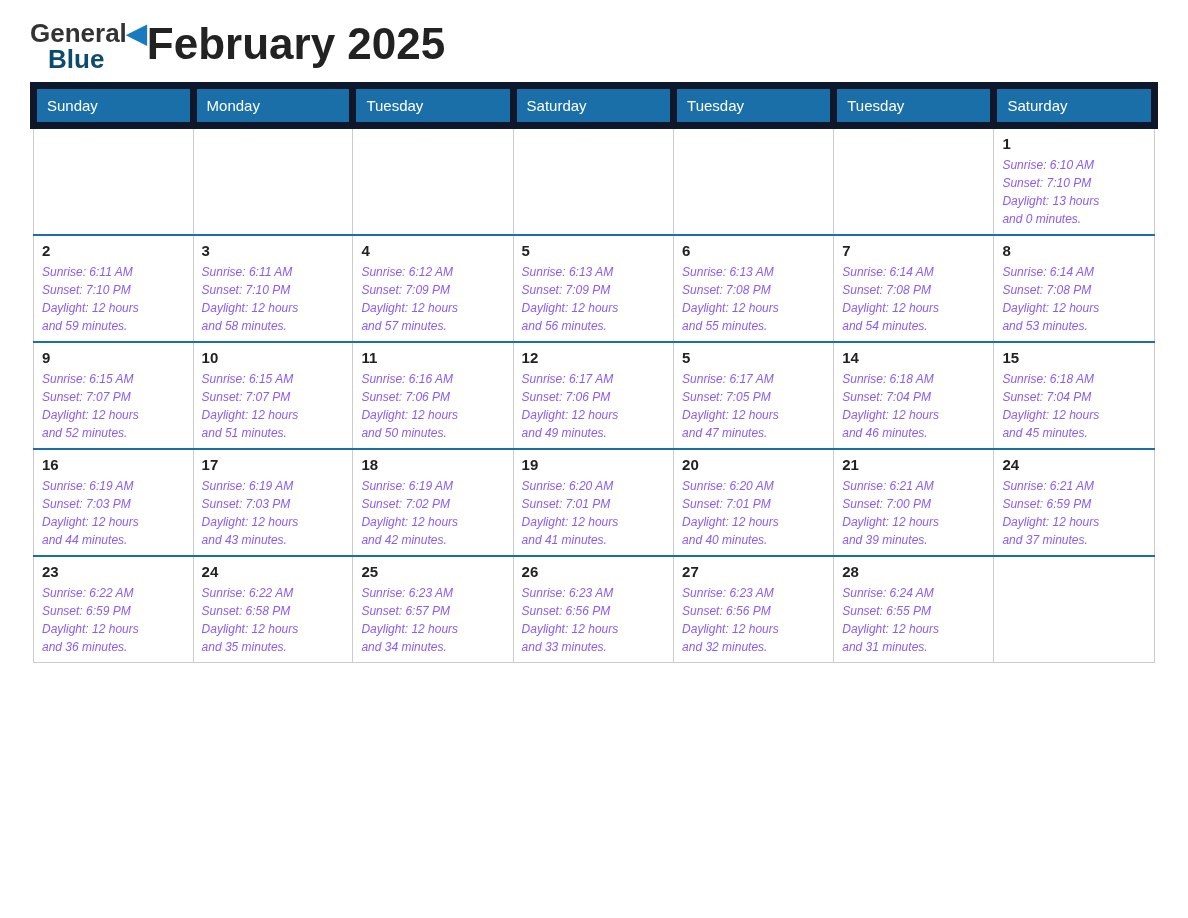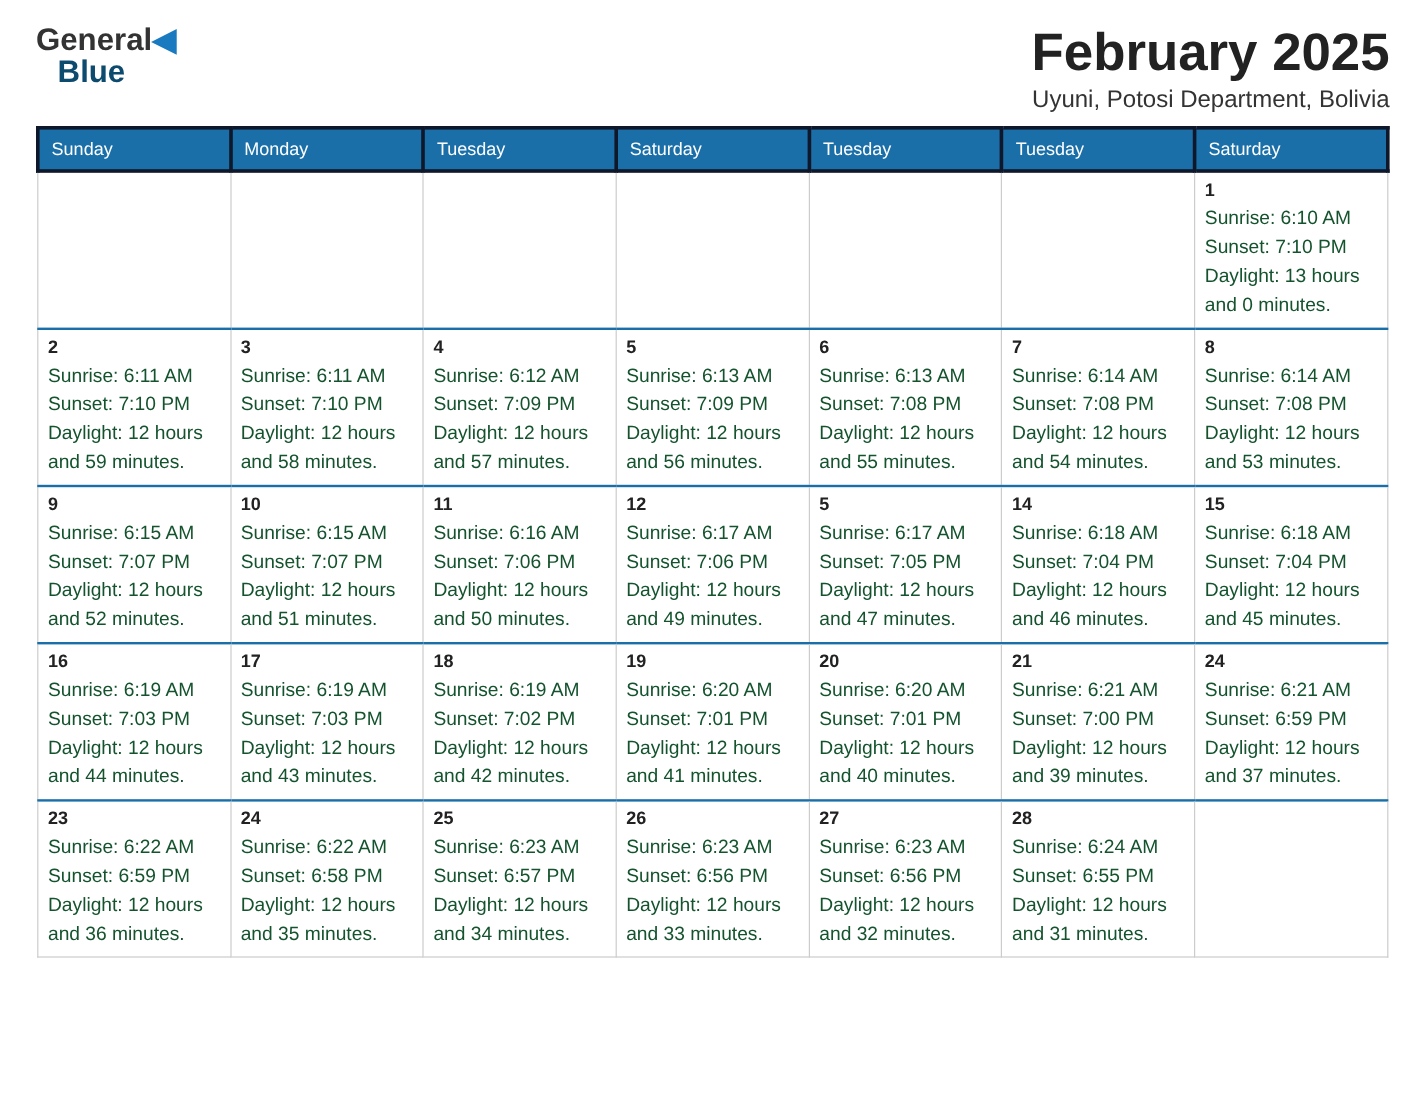--- a/index.html
+++ b/index.html
@@ -5,21 +5,20 @@
     * { margin: 0; padding: 0; box-sizing: border-box; }
     body {
       font-family: Arial, sans-serif;
       background: #fff;
       width: 1188px;
       min-height: 918px;
       padding: 20px 30px;
     }
     .header {
       display: flex;
-      justify-content: space-between;
       align-items: flex-start;
       margin-bottom: 10px;
     }
     .logo {
       display: flex;
       flex-direction: column;
       align-items: flex-start;
     }
     .logo-general {
       font-size: 26px;
@@ -56,21 +55,21 @@
       border-collapse: collapse;
       margin-top: 10px;
     }
     .calendar th {
       background-color: #1a6fa8;
       color: #fff;
       font-size: 15px;
       font-weight: normal;
       padding: 8px 10px;
       text-align: left;
-      border: 3px solid #0f172a;
+      border: 7px solid #0f172a;
     }
     .calendar td {
       vertical-align: top;
       border: 1px solid #ccc;
       padding: 6px 8px;
       width: 169px;
       min-height: 110px;
       background: #fff;
     }
     .calendar tr:first-child td {
@@ -80,41 +79,41 @@
       border-top: 2px solid #1a6fa8;
     }
     .day-num {
       font-size: 15px;
       font-weight: bold;
       color: #222;
       display: block;
       margin-bottom: 4px;
     }
     .day-info {
-      font-size: 16px;
-      color: #14532d;
+      font-size: 12px;
+      color: #8b5cf6;
       line-height: 1.5;
+      font-style: italic;
     }
     .empty-cell {
       background: #f9f9f9;
     }
   </style>
 </head>
 <body>
 
 <div class="header">
   <div class="logo">
     <div style="display:flex; align-items:center;">
       <span class="logo-general">General<span>◀</span></span>
     </div>
     <span class="logo-blue">Blue</span>
   </div>
   <div class="title-section">
     <div class="month-title">February 2025</div>
-    <div class="location">Uyuni, Potosi Department, Bolivia</div>
   </div>
 </div>
 
 <table class="calendar">
   <thead>
     <tr>
       <th>Sunday</th>
       <th>Monday</th>
       <th>Tuesday</th>
       <th>Saturday</th>

